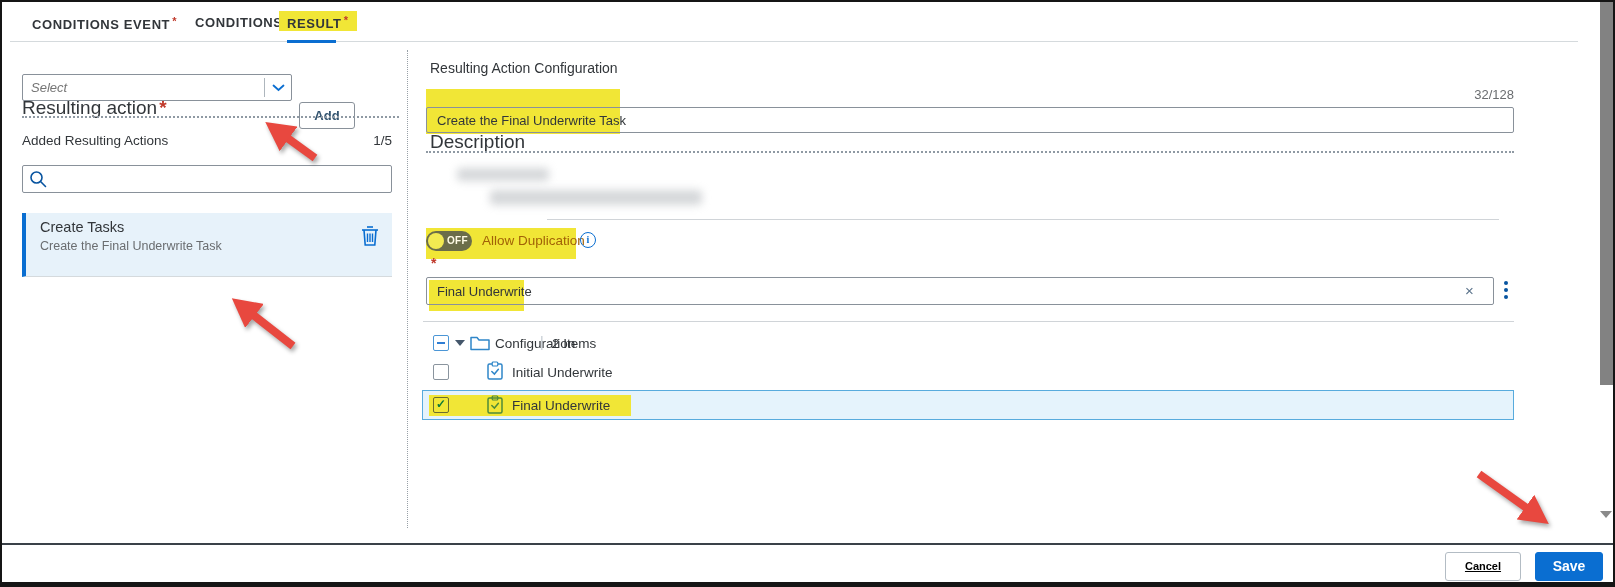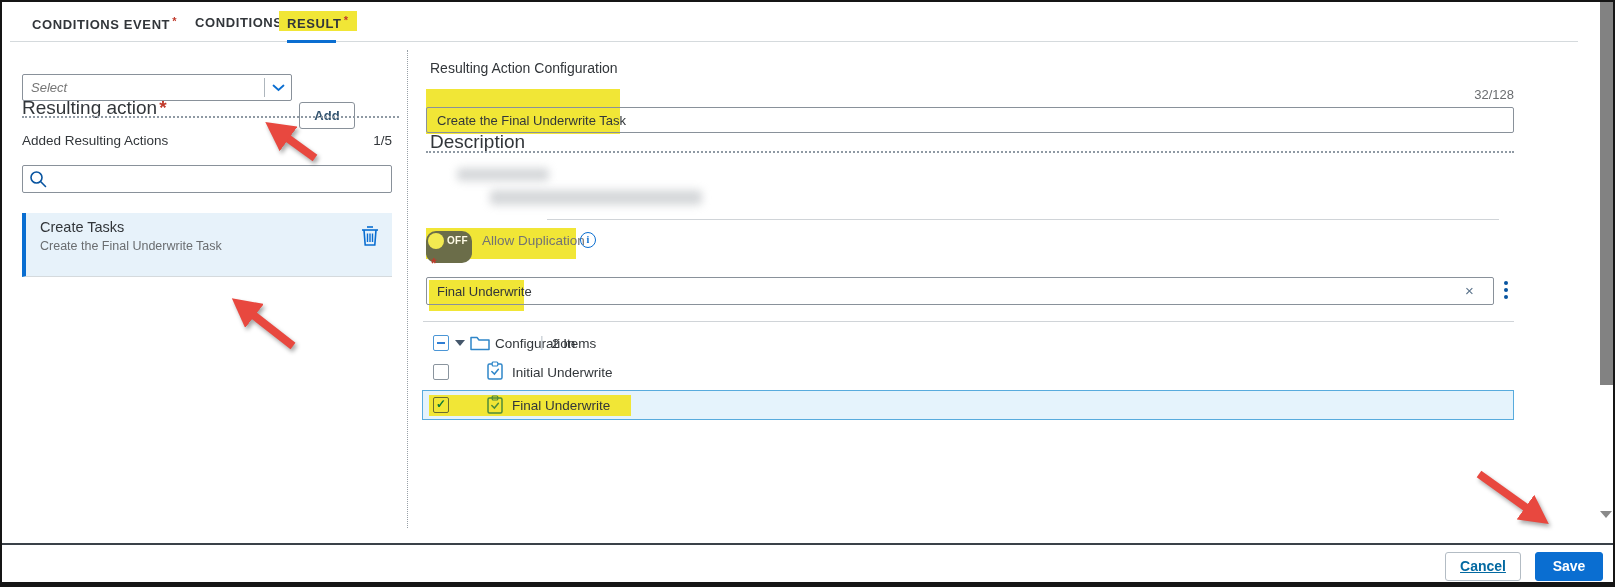--- a/index.html
+++ b/index.html
@@ -62,24 +62,24 @@
   .hl { background:#f1e636; }
   .txt-input {
     border:1px solid #89919a; border-radius:2px; background:transparent;
     font-family:"Liberation Sans", sans-serif; font-size:13px; color:#32363a;
     padding:0 10px; outline:none;
   }
   .counter { font-size:13px; color:#6a6d70; text-align:right; }
   .blur-blob { background:#b9bdc1; border-radius:4px; filter:blur(4px); opacity:.6; }
   .thin-line { height:1px; background:#d0d4d8; }
 
-  .toggle { width:46px; height:32px; border-radius:10px; background:#6b6d49; cursor:pointer; }
+  .toggle { width:46px; height:20px; border-radius:10px; background:#6b6d49; cursor:pointer; }
   .toggle .knob { position:absolute; left:2px; top:2px; width:16px; height:16px; border-radius:50%; background:#f2ea51; }
   .toggle .tlabel { position:absolute; left:21px; top:4px; font-size:10px; font-weight:bold; color:#fffbe6; letter-spacing:.3px; }
-  .toggle-text { font-size:13.5px; color:#737373; }
+  .toggle-text { font-size:13.5px; color:#a16207; }
   .info-circle {
     width:16px; height:16px; border:1.5px solid #0a6ed1; border-radius:50%;
     color:#0a6ed1; font-size:10px; font-weight:bold; text-align:center; line-height:13px;
     font-family:"Liberation Serif", serif; cursor:pointer;
   }
   .clear-x { font-size:15px; color:#5b738b; cursor:pointer; line-height:15px; }
   .kebab { display:flex; flex-direction:column; gap:3px; cursor:pointer; }
   .kebab i { width:4px; height:4px; border-radius:50%; background:#0854a0; }
 
   
@@ -90,21 +90,21 @@
   .cb-checked { border:1.5px solid #6b6d2f; background:transparent; color:#0c7a38; font-size:12px; font-weight:bold; text-align:center; line-height:13px; }
   .tree-chevron { width:0; height:0; border-left:5px solid transparent; border-right:5px solid transparent; border-top:6px solid #44576b; cursor:pointer; }
   .tree-label { font-size:13.5px; color:#32363a; }
   .tree-sep { color:#c3cad1; font-size:14px; }
   .sel-row { background:#e5f3fc; border:1px solid #58abdd; cursor:pointer; }
 
   
   .footer-line { height:2px; background:#3a4148; }
   .btn-cancel {
     width:76px; height:29px; background:#fff; border:1px solid #b3bcc4; border-radius:3px;
-    color:#0369a1; font-size:14px; font-weight:bold; text-align:center; line-height:27px; cursor:pointer;text-decoration:underline;
+    color:#000000; font-size:11px; font-weight:bold; text-align:center; line-height:27px; cursor:pointer;text-decoration:underline;
   }
   .btn-save {
     width:68px; height:29px; background:#0a6ed1; border:1px solid #0a6ed1; border-radius:3px;
     color:#fff; font-size:14px; font-weight:bold; text-align:center; line-height:27px; cursor:pointer;
   }
 
   
   .scroll-thumb { width:13px; background:#828282; }
   .scroll-down { width:0; height:0; border-left:6px solid transparent; border-right:6px solid transparent; border-top:7px solid #8a8a8a; }
 

